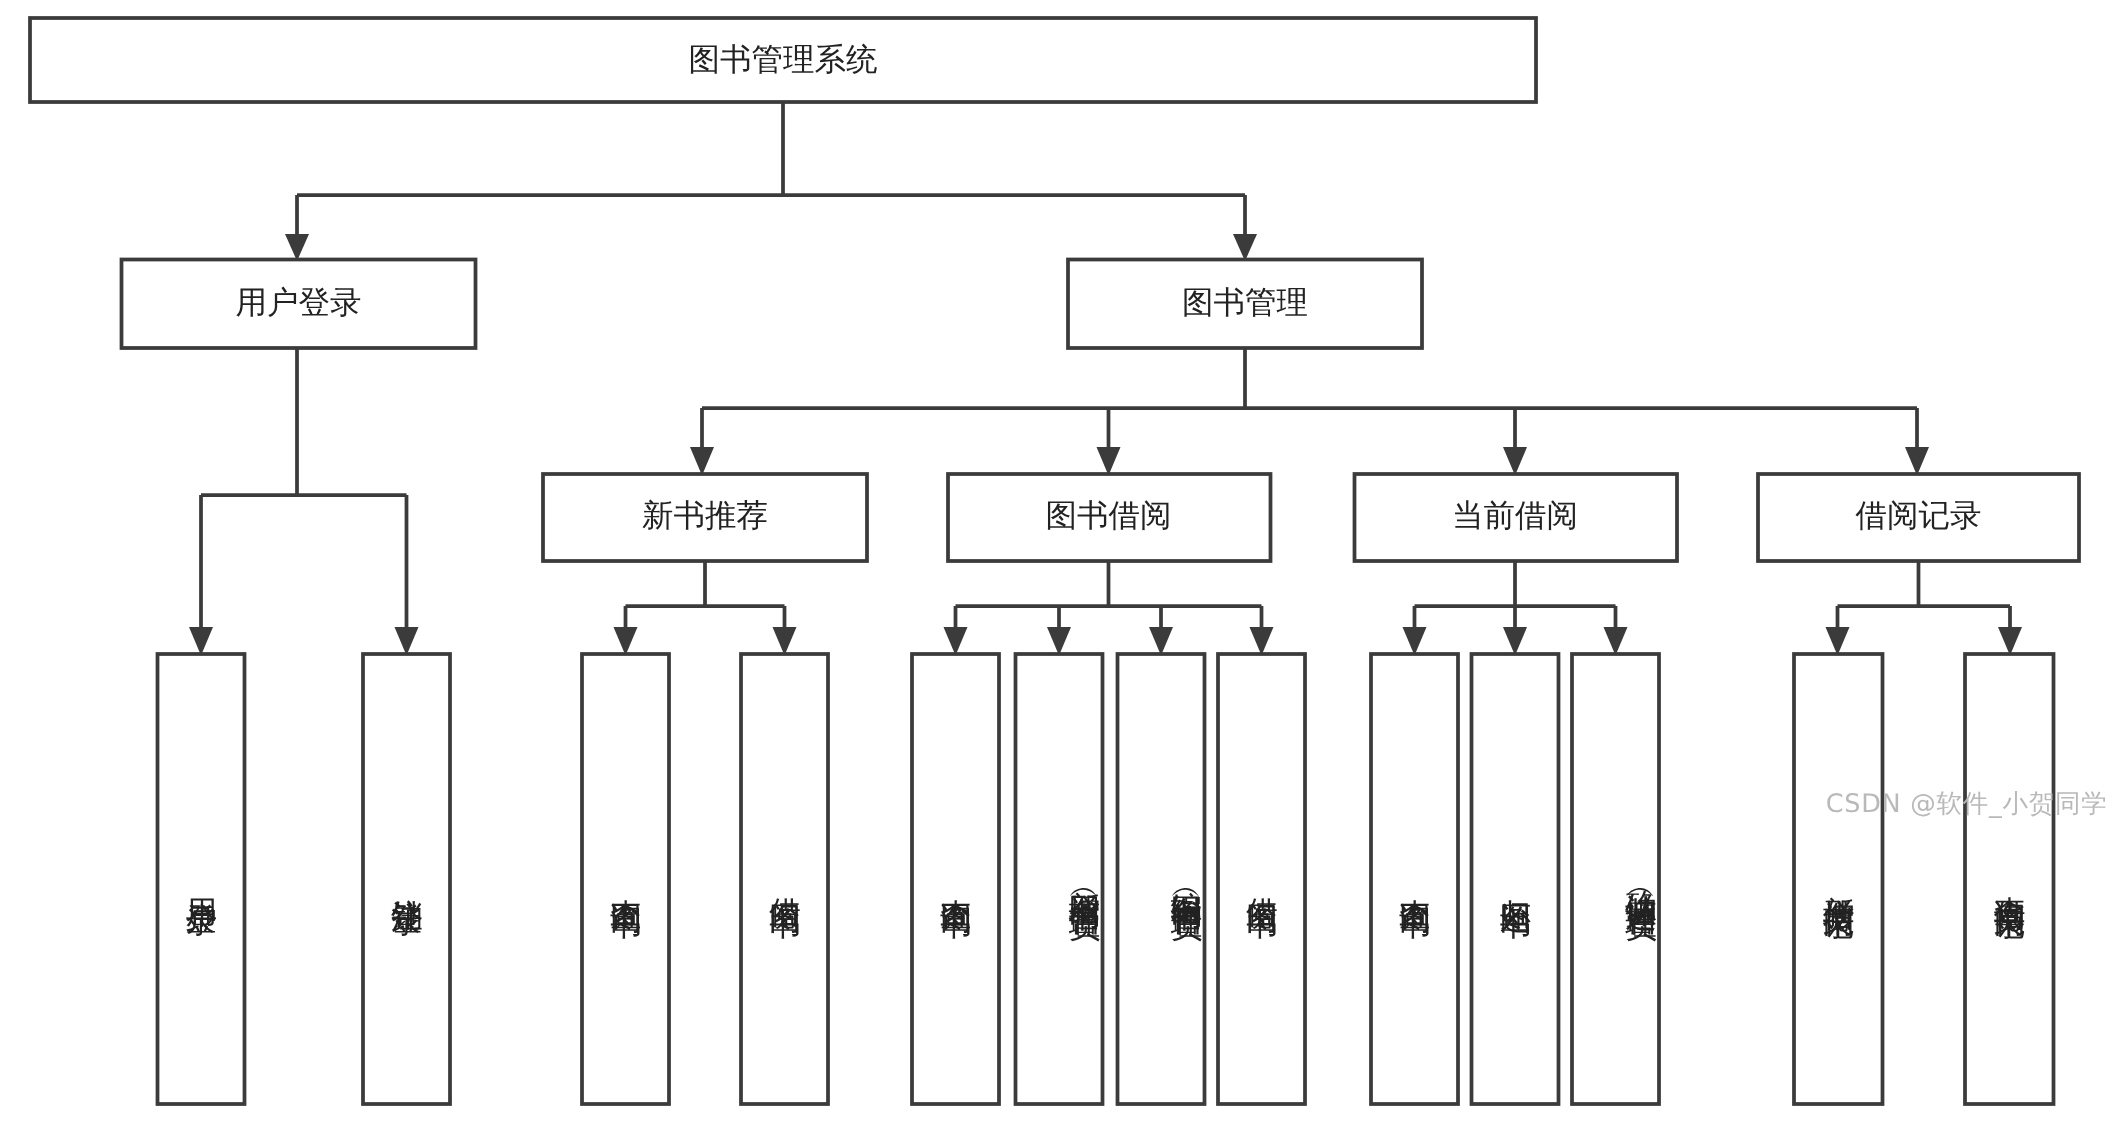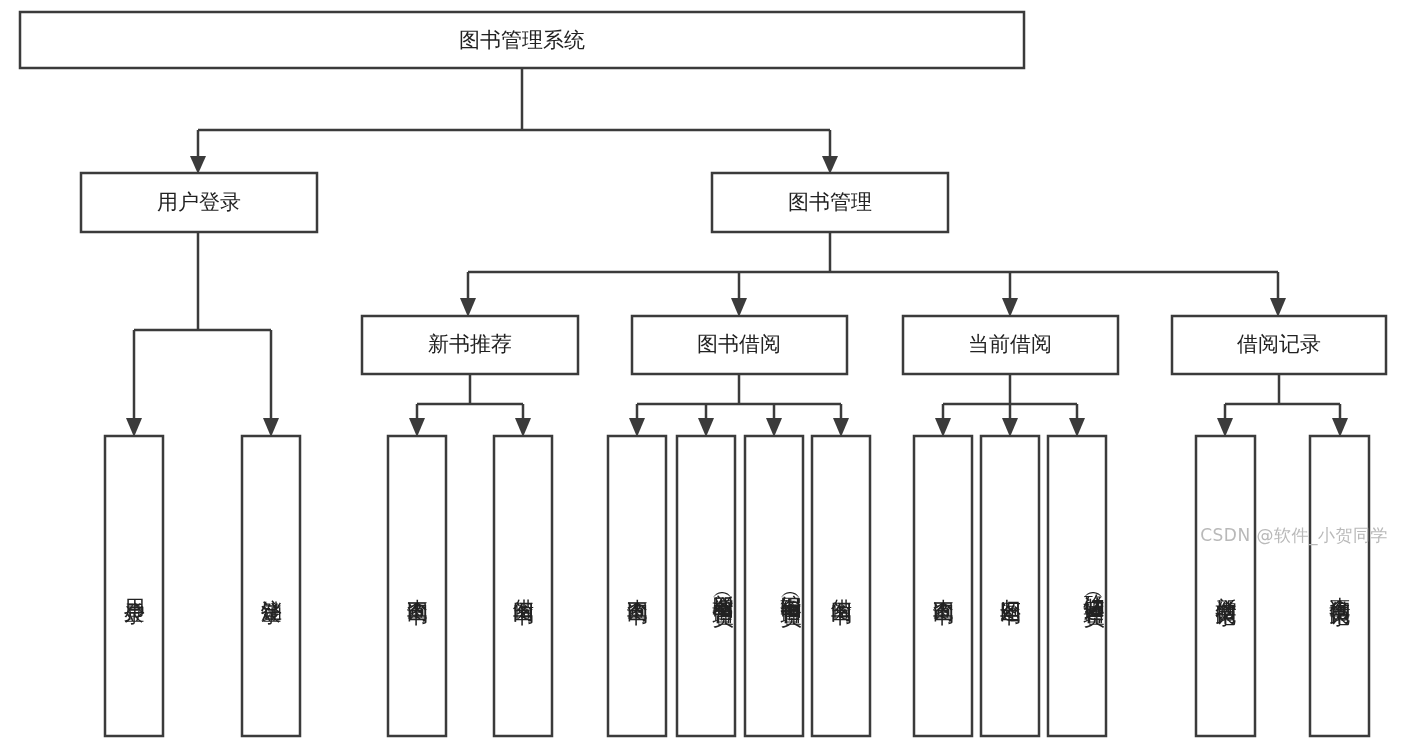--- a/index.html
+++ b/index.html
@@ -59,21 +59,21 @@
     font-family: "DejaVu Sans", "Liberation Sans", sans-serif;
     font-size: 21px;
     line-height: 1.18;
     letter-spacing: 2px;
     color: #222222;
     white-space: nowrap;
     pointer-events: none;
   }
   .watermark {
     position: absolute;
-    right: 17px;
+    right: 0;
     bottom: 4px;
     font-family: "DejaVu Sans", "Liberation Sans", sans-serif;
     font-size: 17px;
     color: #b9b9b9;
     letter-spacing: 0.5px;
     user-select: none;
   }
 </style>
 </head>
 <body>

